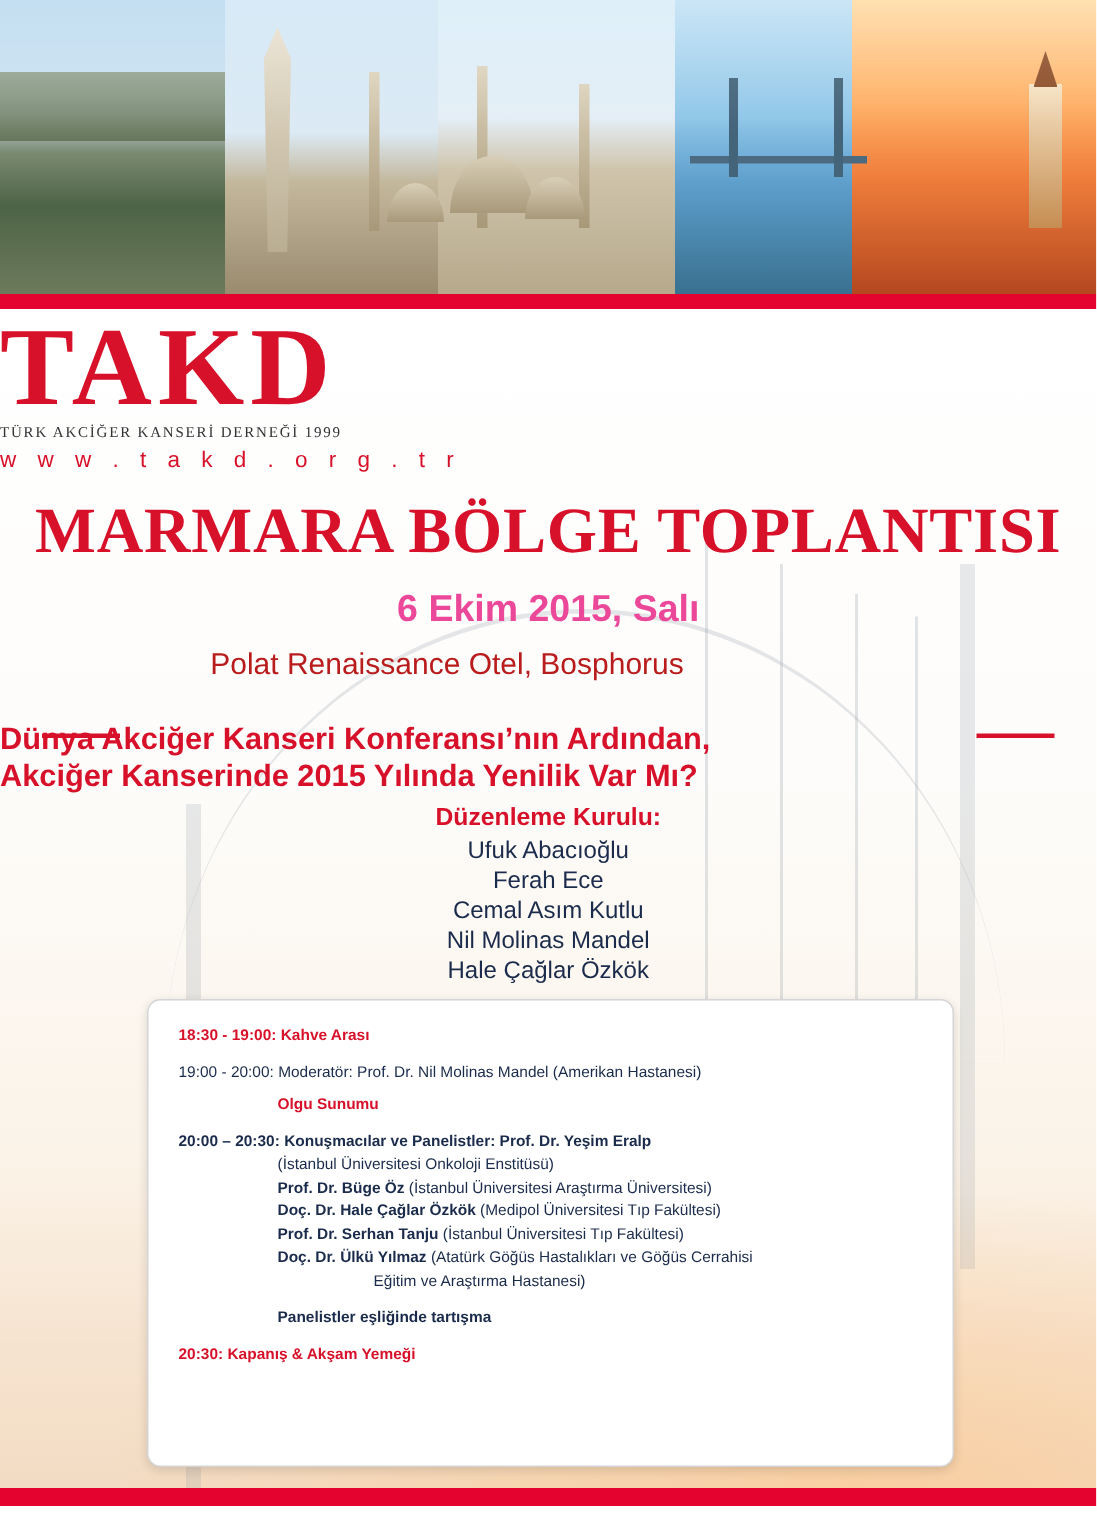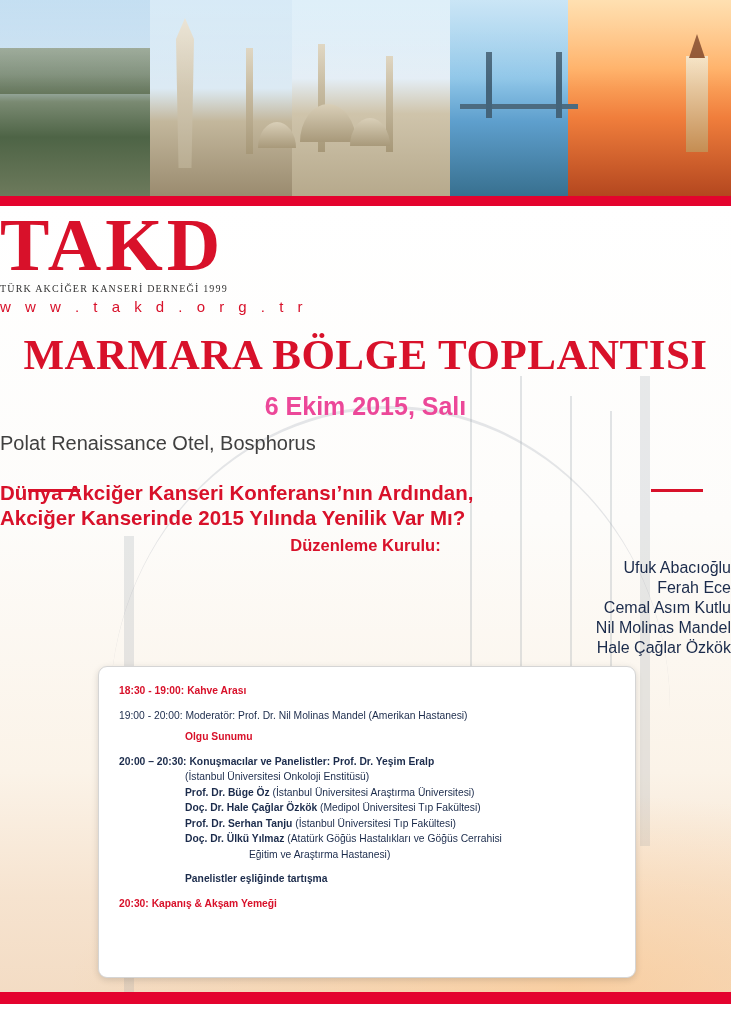--- a/index.html
+++ b/index.html
@@ -202,23 +202,23 @@
     width: 731px;
     text-align: center;
     font-size: 25px;
     font-weight: bold;
     color: #ec4899;
   }
   .venue-line {
     position: absolute;
     left: 0; top: 432px;
     width: 596px;
-    text-align: left;
+    text-align: center;
     font-size: 20px;
-    color: #404040;
+    color: #b91c1c;
   }
 
   
   .topic-block {
     position: absolute;
     left: 0; top: 480px;
     width: 731px;
     text-align: left;
   }
   .topic-line {
@@ -246,21 +246,20 @@
   .committee-title {
     font-size: 16.5px;
     font-weight: bold;
     color: #d8112a;
     margin-bottom: 3px;
   }
   .committee-name {
     font-size: 16px;
     color: #1b2b4b;
     line-height: 20px;
-    text-align: right;
   }
 
   
   .card {
     position: absolute;
     left: 98px; top: 666px;
     width: 538px;
     height: 312px;
     background: #ffffff;
     border: 1px solid #d5d5d5;

